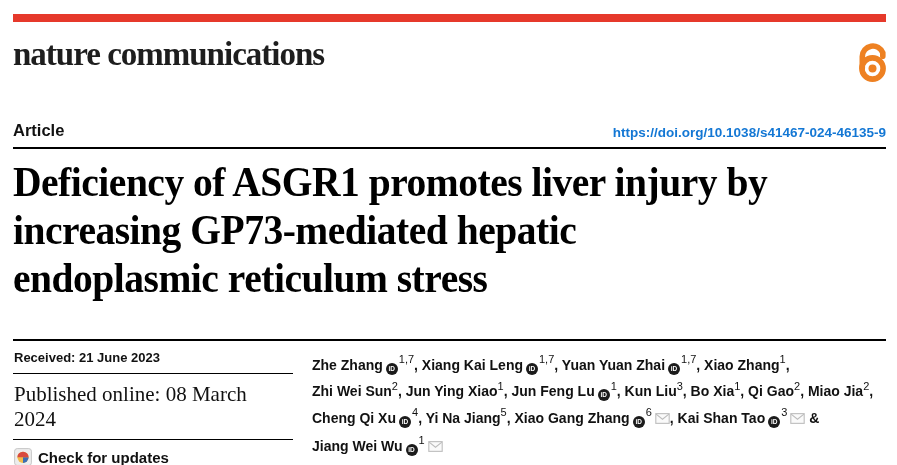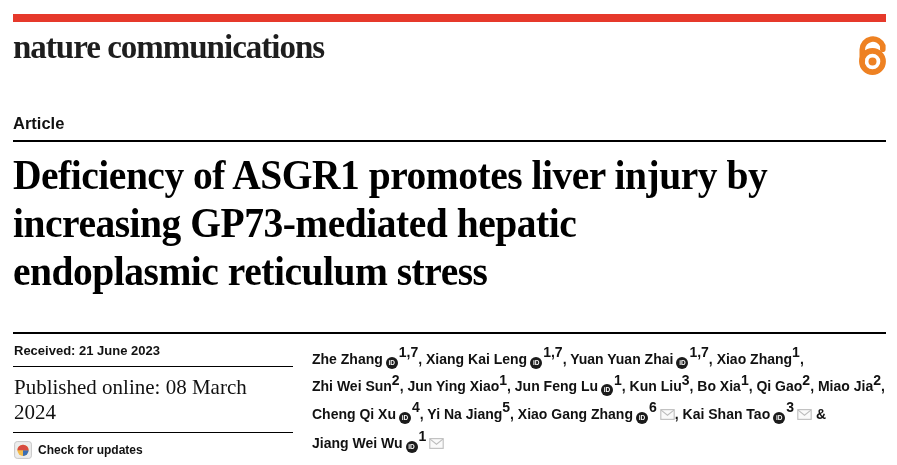--- a/index.html
+++ b/index.html
@@ -1,21 +1,21 @@
 <!DOCTYPE html>
 <html style="--red: #e6392b; --blue: #1377d4;"><head>
 <meta charset="utf-8">
 <style>
   html,body{margin:0;padding:0;background:#fff;}
   body{width:897px;height:465px;overflow:hidden;font-family:"Liberation Sans",sans-serif;color:#111;}
   .page{position:relative;width:873px;margin:0 11px 0 13px;}
 
   
   .red-bar{margin-top:14px;height:8px;background:var(--red,#e6392b);}
-  .masthead-row{position:relative;margin-top:3px;height:44px;}
+  .masthead-row{position:relative;margin-top:10px;height:44px;}
   .journal-logo{
     font-family:"Liberation Serif",serif;font-weight:700;font-size:33px;
     letter-spacing:-1px;color:#1e1e1e;line-height:44px;
   }
   .oa-icon{position:absolute;top:6px;right:-9px;width:42px;height:46px;}
 
   
   .article-row{
     margin-top:45px;display:flex;justify-content:space-between;align-items:flex-end;
     border-bottom:2px solid #000;padding-bottom:7px;
@@ -31,29 +31,29 @@
   }
   .title span{display:block;}
 
   
   .info-grid{margin-top:37px;display:flex;border-top:2px solid #000;}
   .left-col{width:280px;flex:0 0 280px;}
   .meta-row{border-bottom:1.7px solid #000;padding:9px 0 8px 1px;}
   .meta-bold{font-size:13px;font-weight:700;}
   .meta-serif{font-family:"Liberation Serif",serif;font-size:21px;font-weight:400;padding:8px 0 7px 1px;}
   .check-row{display:flex;align-items:center;gap:6px;padding:8px 0 7px 1px;cursor:pointer;}
-  .check-row .label{font-size:12px;font-weight:700;}
+  .check-row .label{font-size:15px;font-weight:700;}
   .crossmark{width:18px;height:18px;flex:0 0 18px;}
 
   .right-col{
     flex:1;margin-left:19px;align-self:flex-start;
     padding:8px 0 26px 0;border-bottom:1.7px solid #000;
   }
   .author-line{font-size:14px;font-weight:700;line-height:22px;white-space:nowrap;}
-  .author-line sup{font-size:14px;font-weight:700;position:relative;top:-1px;}
+  .author-line sup{font-size:11px;font-weight:400;position:relative;top:-1px;}
   .orcid{
     display:inline-block;width:12px;height:12px;border-radius:50%;
     background:#1b1b1b;color:#fff;font-size:6.5px;font-weight:700;
     text-align:center;line-height:12px;vertical-align:-1px;margin:0 1px 0 3px;
     font-family:"Liberation Sans",sans-serif;
   }
   .mail{display:inline-block;margin-left:3px;vertical-align:-1px;}
 </style>
 </head>
 <body>
@@ -66,20 +66,21 @@
     <div class="journal-logo">nature communications</div>
     <svg class="oa-icon" viewBox="0 0 42 46">
       <path d="M 9.3 30 L 9.3 18.5 A 10.6 10.6 0 0 1 29.8 14.8 L 29.8 18.2" fill="none" stroke="#ee8122" stroke-width="5.6" stroke-linecap="round"></path>
       <circle cx="19.5" cy="30.5" r="10.6" fill="none" stroke="#ee8122" stroke-width="5.6"></circle>
       <circle cx="19.5" cy="30.5" r="4" fill="#ee8122"></circle>
     </svg>
   </div>
 
   <div class="article-row">
     <span class="article-type">Article</span>
+    <a class="doi-link" href="#">https://doi.org/10.1038/s41467-024-46135-9</a>
   </div>
 
   <h1 class="title">
     <span>Deficiency of ASGR1 promotes liver injury by</span>
     <span>increasing GP73-mediated hepatic</span>
     <span>endoplasmic reticulum stress</span>
   </h1>
 
   <div class="info-grid">
 

